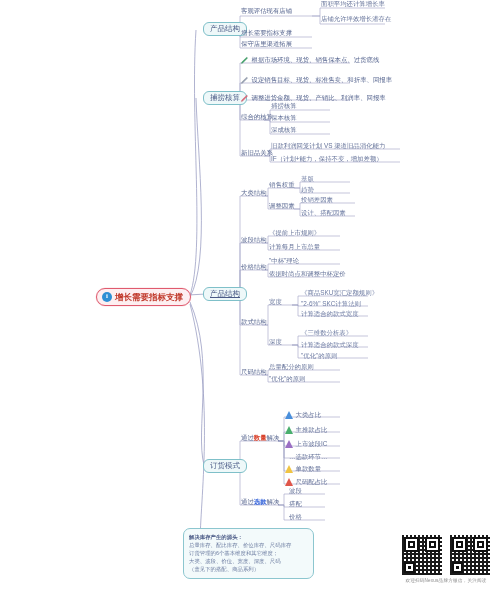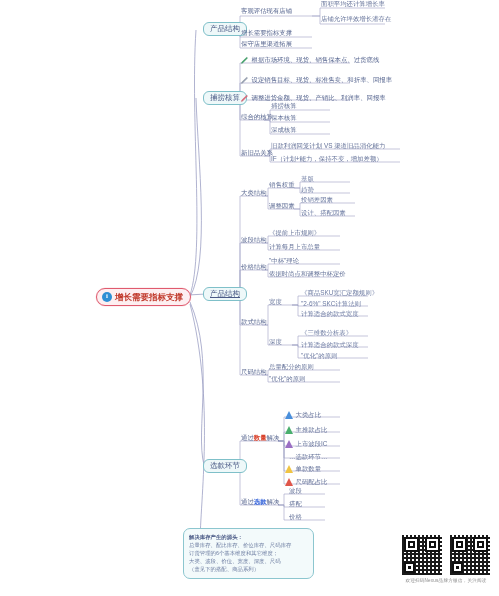--- a/index.html
+++ b/index.html
@@ -316,21 +316,21 @@
   <div class="node lvl4-node" style="left:300px; top:311px;">计算适合的款式宽度</div>
   <div class="node lvl3-node" style="left:268px; top:339px;">深度</div>
   <div class="node lvl4-node" style="left:300px; top:330px;">《三维数分析表》</div>
   <div class="node lvl4-node" style="left:300px; top:342px;">计算适合的款式深度</div>
   <div class="node lvl4-node" style="left:300px; top:353px;">"优化"的原则</div>
 
   <div class="node lvl2-node" style="left:240px; top:369px;">尺码结构</div>
   <div class="node lvl3-node" style="left:268px; top:364px;">总量配分的原则</div>
   <div class="node lvl3-node" style="left:268px; top:376px;">"优化"的原则</div>
 
-  <div class="node lvl1-node" style="left:203px; top:459px;">选款环节</div>
+  <div class="node lvl1-node" style="left:203px; top:459px;">订货模式</div>
 
   <div class="node lvl2-node" style="left:240px; top:435px;">
     <span>通过</span><span class="hl-red">数量</span><span>解决</span>
   </div>
 
   <div class="node lvl3-node with-icon" style="left:284px; top:411px;">
     <span class="tri tri-blue"></span>
     <span>大类占比</span>
   </div>
   <div class="node lvl3-node with-icon" style="left:284px; top:426px;">

